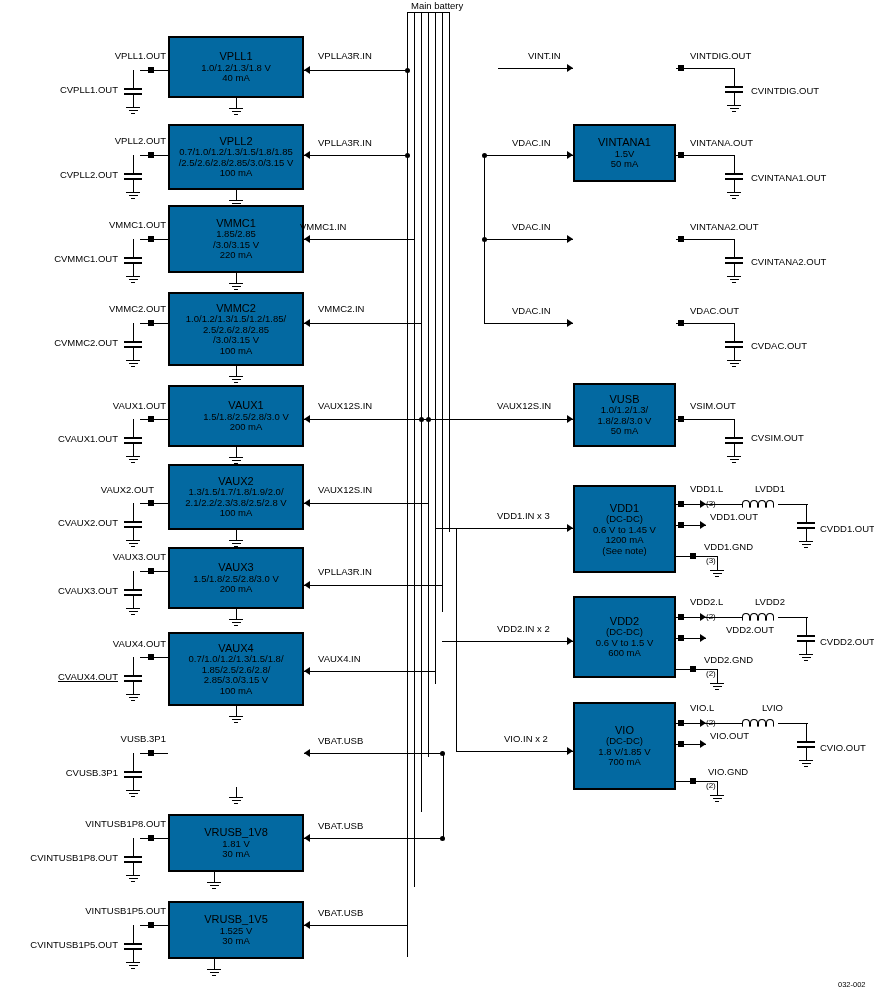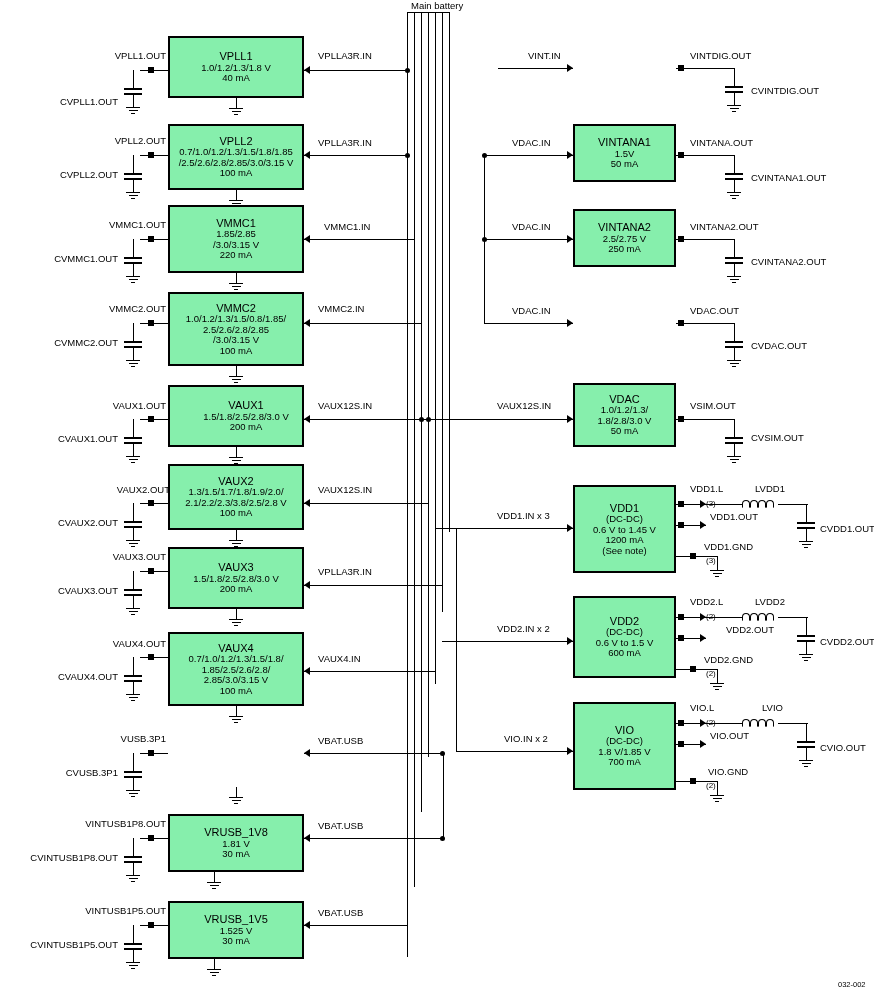--- a/index.html
+++ b/index.html
@@ -1,18 +1,18 @@
 <!DOCTYPE html>
 <html><head>
 <meta charset="utf-8">
 <style>
   html,body{margin:0;padding:0;background:#ffffff;}
   body{width:874px;height:991px;position:relative;font-family:"Liberation Sans",sans-serif;color:#000;}
   #root{position:absolute;left:0;top:0;width:874px;height:991px;}
-  .blk{position:absolute;border:2px solid #000;background:#86efac;box-sizing:border-box;
+  .blk{position:absolute;border:2px solid #000;background:#0369a1;box-sizing:border-box;
        display:flex;flex-direction:column;align-items:center;justify-content:center;
        text-align:center;line-height:1.12;}
   .blk .nm{font-size:11px;}
   .blk .ln{font-size:9.5px;}
   .lbl{position:absolute;font-size:9.5px;white-space:nowrap;}
   .lbl.r{text-align:right;}
   .wire{position:absolute;background:#000;}
   .wire.h{height:1px;}
   .wire.v{width:1px;}
   .dot{position:absolute;width:5px;height:5px;border-radius:50%;background:#000;}
@@ -66,21 +66,21 @@
   <div class="cap" style="left:124px;top:88px;">
       <i class="p1"></i>
       <i class="p2"></i>
     </div>
   <div class="wire v" style="left:133px;top:95px;height:12px;"></div>
   <div class="gnd" style="left:126px;top:107px;">
       <i class="g1"></i>
       <i class="g2"></i>
       <i class="g3"></i>
     </div>
-  <div class="lbl r" style="left:22px;top:96px;width:96px;">CVPLL1.OUT</div>
+  <div class="lbl r" style="left:22px;top:84px;width:96px;">CVPLL1.OUT</div>
   <div class="lbl" style="left:318px;top:50px;">VPLLA3R.IN</div>
   <div class="wire h" style="left:304px;top:70px;width:103px;"></div>
   <div class="arl" style="left:304px;top:66px;"></div>
   <div class="dot" style="left:405px;top:68px;"></div>
   <div class="wire v" style="left:236px;top:98px;height:10px;"></div>
   <div class="gnd" style="left:229px;top:108px;">
       <i class="g1"></i>
       <i class="g2"></i>
       <i class="g3"></i>
     </div>
@@ -131,33 +131,33 @@
       <i class="p1"></i>
       <i class="p2"></i>
     </div>
   <div class="wire v" style="left:133px;top:264px;height:12px;"></div>
   <div class="gnd" style="left:126px;top:276px;">
       <i class="g1"></i>
       <i class="g2"></i>
       <i class="g3"></i>
     </div>
   <div class="lbl r" style="left:18px;top:253px;width:100px;">CVMMC1.OUT</div>
-  <div class="lbl" style="left:324px;top:221px;">VMMC1.IN</div>
+  <div class="lbl" style="left:300px;top:221px;">VMMC1.IN</div>
   <div class="wire h" style="left:304px;top:239px;width:110px;"></div>
   <div class="arl" style="left:304px;top:235px;"></div>
   <div class="wire v" style="left:236px;top:273px;height:10px;"></div>
   <div class="gnd" style="left:229px;top:283px;">
       <i class="g1"></i>
       <i class="g2"></i>
       <i class="g3"></i>
     </div>
 
   <div class="blk" style="left:168px;top:292px;width:136px;height:74px;">
     <div class="nm">VMMC2</div>
-    <div class="ln">1.0/1.2/1.3/1.5/0.8/1.85/</div>
+    <div class="ln">1.0/1.2/1.3/1.5/1.2/1.85/</div>
     <div class="ln">2.5/2.6/2.8/2.85</div>
     <div class="ln">/3.0/3.15 V</div>
     <div class="ln">100 mA</div>
   </div>
   <div class="lbl r" style="left:88px;top:303px;width:78px;">VMMC2.OUT</div>
   <div class="wire h" style="left:140px;top:323px;width:28px;"></div>
   <div class="pin" style="left:148px;top:320px;"></div>
   <div class="wire v" style="left:133px;top:323px;height:18px;"></div>
   <div class="cap" style="left:124px;top:341px;">
       <i class="p1"></i>
@@ -211,21 +211,21 @@
       <i class="g2"></i>
       <i class="g3"></i>
     </div>
 
   <div class="blk" style="left:168px;top:464px;width:136px;height:66px;">
     <div class="nm">VAUX2</div>
     <div class="ln">1.3/1.5/1.7/1.8/1.9/2.0/</div>
     <div class="ln">2.1/2.2/2.3/3.8/2.5/2.8 V</div>
     <div class="ln">100 mA</div>
   </div>
-  <div class="lbl r" style="left:92px;top:484px;width:78px;">VAUX2.OUT</div>
+  <div class="lbl r" style="left:76px;top:484px;width:78px;">VAUX2.OUT</div>
   <div class="wire h" style="left:140px;top:503px;width:28px;"></div>
   <div class="pin" style="left:148px;top:500px;"></div>
   <div class="wire v" style="left:133px;top:503px;height:18px;"></div>
   <div class="cap" style="left:124px;top:521px;">
       <i class="p1"></i>
       <i class="p2"></i>
     </div>
   <div class="wire v" style="left:133px;top:528px;height:12px;"></div>
   <div class="gnd" style="left:126px;top:540px;">
       <i class="g1"></i>
@@ -288,21 +288,21 @@
   <div class="cap" style="left:124px;top:675px;">
       <i class="p1"></i>
       <i class="p2"></i>
     </div>
   <div class="wire v" style="left:133px;top:682px;height:12px;"></div>
   <div class="gnd" style="left:126px;top:694px;">
       <i class="g1"></i>
       <i class="g2"></i>
       <i class="g3"></i>
     </div>
-  <div class="lbl r" style="left:18px;top:671px;width:100px;">CVAUX4.OUT</div>
+  <div class="lbl r" style="left:18px;top:671px;width:100px;text-decoration:underline;">CVAUX4.OUT</div>
   <div class="lbl" style="left:318px;top:653px;">VAUX4.IN</div>
   <div class="wire h" style="left:304px;top:671px;width:131px;"></div>
   <div class="arl" style="left:304px;top:667px;"></div>
   <div class="wire v" style="left:236px;top:706px;height:10px;"></div>
   <div class="gnd" style="left:229px;top:716px;">
       <i class="g1"></i>
       <i class="g2"></i>
       <i class="g3"></i>
     </div>
 
@@ -434,25 +434,20 @@
       <i class="p2"></i>
     </div>
   <div class="wire v" style="left:734px;top:180px;height:12px;"></div>
   <div class="gnd" style="left:727px;top:192px;">
       <i class="g1"></i>
       <i class="g2"></i>
       <i class="g3"></i>
     </div>
   <div class="lbl" style="left:751px;top:172px;">CVINTANA1.OUT</div>
 
-  <div class="blk" style="left:573px;top:209px;width:103px;height:58px;">
-    <div class="nm">VINTANA2</div>
-    <div class="ln">2.5/2.75 V</div>
-    <div class="ln">250 mA</div>
-  </div>
   <div class="lbl" style="left:512px;top:221px;">VDAC.IN</div>
   <div class="wire h" style="left:484px;top:239px;width:89px;"></div>
   <div class="arr" style="left:567px;top:235px;"></div>
   <div class="dot" style="left:482px;top:237px;"></div>
   <div class="lbl" style="left:690px;top:221px;">VINTANA2.OUT</div>
   <div class="wire h" style="left:676px;top:239px;width:30px;"></div>
   <div class="pin" style="left:678px;top:236px;"></div>
   <div class="wire h" style="left:700px;top:239px;width:35px;"></div>
   <div class="wire v" style="left:734px;top:239px;height:18px;"></div>
   <div class="cap" style="left:725px;top:257px;">
@@ -482,21 +477,21 @@
     </div>
   <div class="wire v" style="left:734px;top:348px;height:12px;"></div>
   <div class="gnd" style="left:727px;top:360px;">
       <i class="g1"></i>
       <i class="g2"></i>
       <i class="g3"></i>
     </div>
   <div class="lbl" style="left:751px;top:340px;">CVDAC.OUT</div>
 
   <div class="blk" style="left:573px;top:383px;width:103px;height:64px;">
-    <div class="nm">VDAC</div>
+    <div class="nm">VUSB</div>
     <div class="ln">1.0/1.2/1.3/</div>
     <div class="ln">1.8/2.8/3.0 V</div>
     <div class="ln">50 mA</div>
   </div>
   <div class="lbl" style="left:497px;top:400px;">VAUX12S.IN</div>
   <div class="wire h" style="left:428px;top:419px;width:145px;"></div>
   <div class="arr" style="left:567px;top:415px;"></div>
   <div class="lbl" style="left:690px;top:400px;">VSIM.OUT</div>
   <div class="wire h" style="left:676px;top:419px;width:30px;"></div>
   <div class="pin" style="left:678px;top:416px;"></div>

